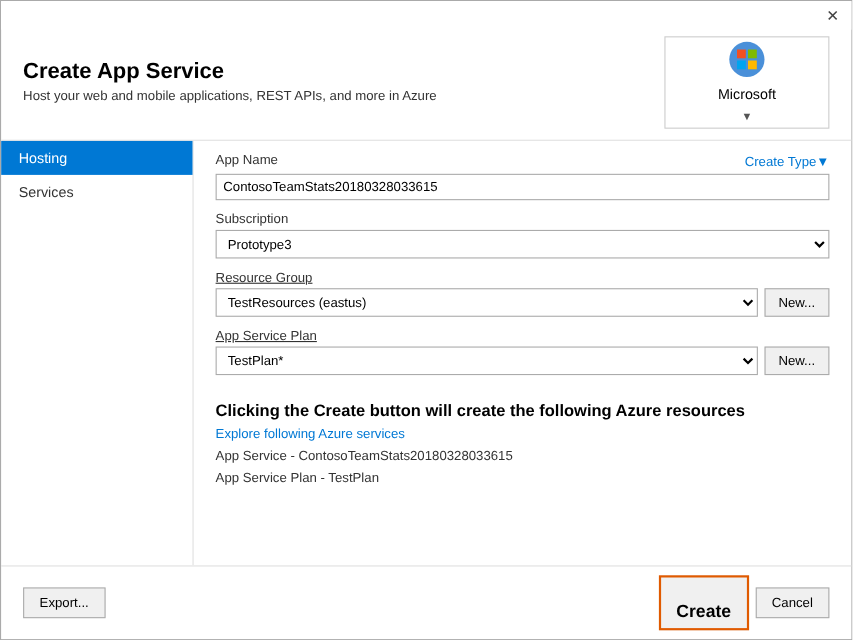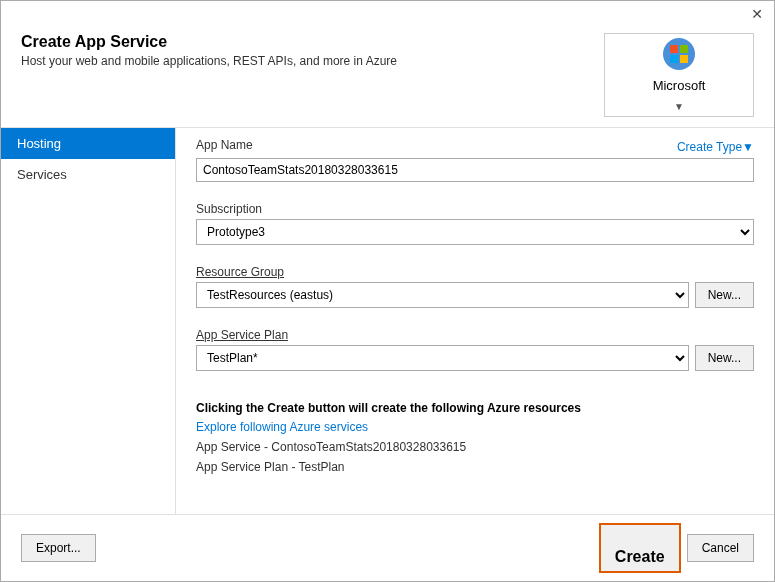--- a/index.html
+++ b/index.html
@@ -37,24 +37,25 @@
       font-size: 14px;
       color: #444;
     }
     .header {
       display: flex;
       justify-content: space-between;
       align-items: flex-start;
       padding: 6px 20px 10px 20px;
     }
     .header-left h1 {
-      font-size: 16px;
+      font-size: 20px;
       font-weight: 600;
       color: #000;
       margin-bottom: 3px;
+      margin-top: 21px;
     }
     .header-left p {
       font-size: 12px;
       color: #333;
     }
     .header-right {
       display: flex;
       align-items: center;
       border: 1px solid #ccc;
       padding: 4px 10px;
@@ -101,21 +102,21 @@
     .sidebar-item.active {
       background: #0078d4;
       color: #fff;
     }
     .main-content {
       flex: 1;
       padding: 10px 20px 10px 20px;
       overflow-y: auto;
     }
     .form-row {
-      margin-bottom: 20px;
+      margin-bottom: 10px;
     }
     .form-row-header {
       display: flex;
       justify-content: space-between;
       align-items: center;
       margin-bottom: 3px;
     }
     .form-label {
       font-size: 12px;
       color: #333;
@@ -161,21 +162,21 @@
       cursor: pointer;
       height: 26px;
       white-space: nowrap;
     }
     .info-section {
       margin-top: 14px;
       padding-top: 10px;
     }
     .info-bold {
       font-weight: 600;
-      font-size: 12px;
+      font-size: 15px;
       color: #000;
       margin-bottom: 4px;
     }
     .info-link {
       color: #0078d4;
       font-size: 12px;
       cursor: pointer;
       text-decoration: none;
     }
     .info-item {

